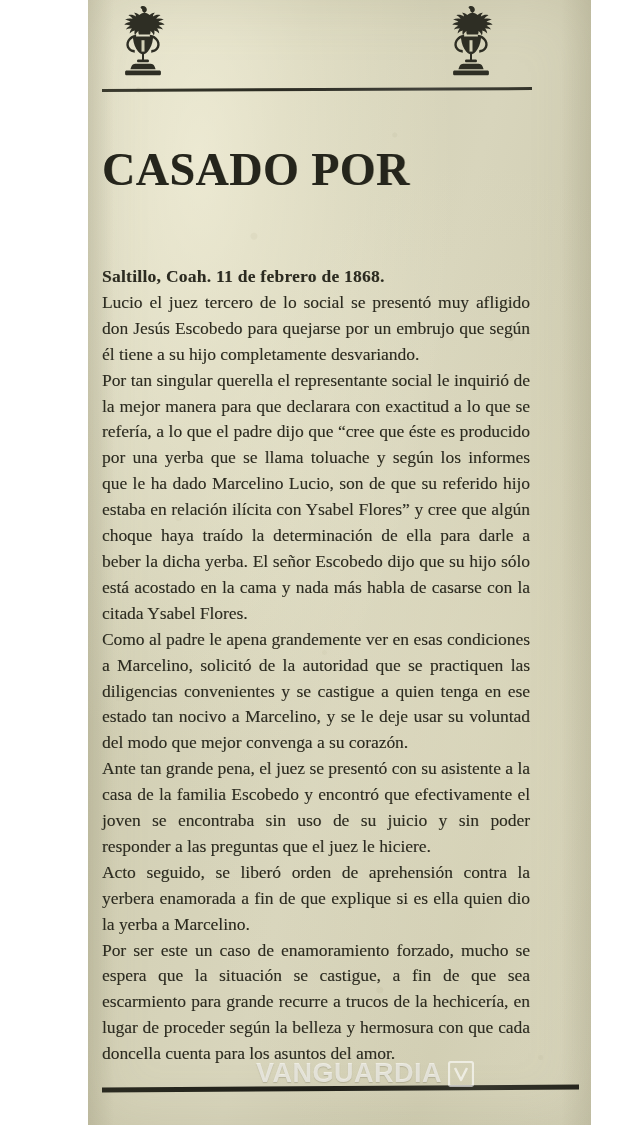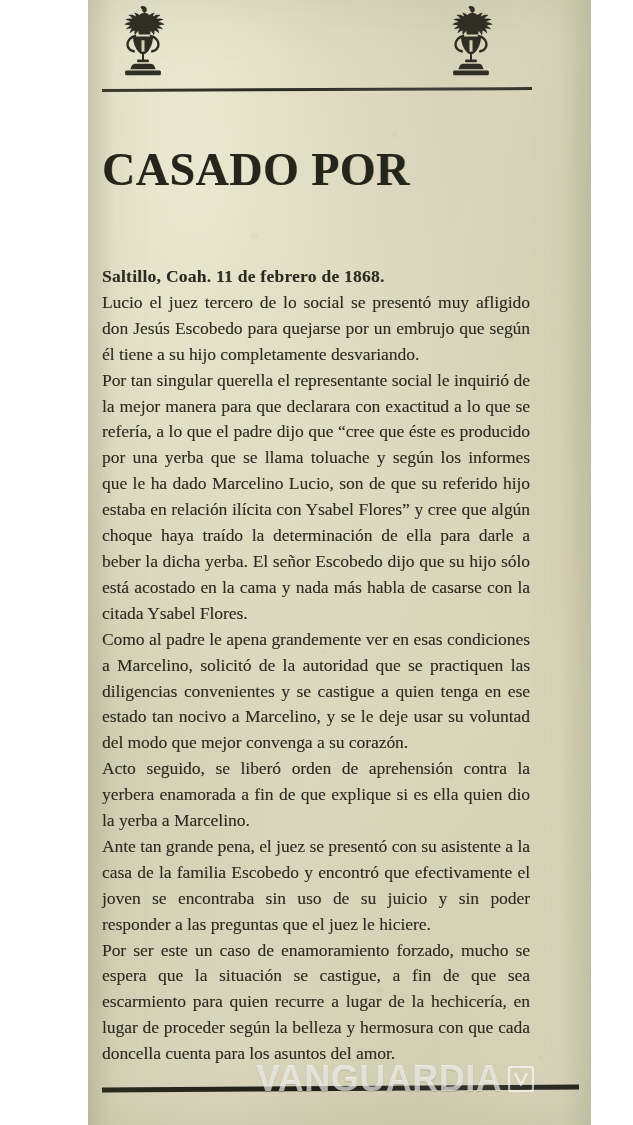--- a/index.html
+++ b/index.html
@@ -138,21 +138,21 @@
     left: 256px;
     top: 1058px;
     display: flex;
     align-items: center;
     gap: 6px;
     pointer-events: none;
   }
   .watermark .wm-text {
     font-family: "Liberation Sans", "DejaVu Sans", sans-serif;
     font-weight: bold;
-    font-size: 36px;
+    font-size: 27px;
     letter-spacing: 0.5px;
     color: rgba(255,255,255,0.62);
     text-shadow: 0 1px 1px rgba(90,88,62,.25);
   }
   .watermark .wm-mark {
     width: 26px;
     height: 26px;
     opacity: .62;
   }
   .watermark .wm-mark svg { display:block; width:100%; height:100%; }
@@ -217,23 +217,23 @@
 
     <h1 class="headline">
       <span class="line">CASADO POR</span>
     </h1>
 
     <div class="column">
       <p class="dateline-para"><span class="dateline">Saltillo, Coah. 11 de febrero de 1868.</span></p>
       <p>Lucio el juez tercero de lo social se presentó muy afligido don Jesús Escobedo para quejarse por un embrujo que según él tiene a su hijo completamente desvariando.</p>
       <p>Por tan singular querella el representante social le inquirió de la mejor manera para que declarara con exactitud a lo que se refería, a lo que el padre dijo que “cree que éste es producido por una yerba que se llama toluache y según los informes que le ha dado Marcelino Lucio, son de que su referido hijo estaba en relación ilícita con Ysabel Flores” y cree que algún choque haya traído la determinación de ella para darle a beber la dicha yerba. El señor Escobedo dijo que su hijo sólo está acostado en la cama y nada más habla de casarse con la citada Ysabel Flores.</p>
       <p>Como al padre le apena grandemente ver en esas condiciones a Marcelino, solicitó de la autoridad que se practiquen las diligencias convenientes y se castigue a quien tenga en ese estado tan nocivo a Marcelino, y se le deje usar su voluntad del modo que mejor convenga a su corazón.</p>
+      <p>Ante tan grande pena, el juez se presentó con su asistente a la casa de la familia Escobedo y encontró que efectivamente el joven se encontraba sin uso de su juicio y sin poder responder a las preguntas que el juez le hiciere.</p>
       <p>Acto seguido, se liberó orden de aprehensión contra la yerbera enamorada a fin de que explique si es ella quien dio la yerba a Marcelino.</p>
-      <p>Ante tan grande pena, el juez se presentó con su asistente a la casa de la familia Escobedo y encontró que efectivamente el joven se encontraba sin uso de su juicio y sin poder responder a las preguntas que el juez le hiciere.</p>
-      <p class="last-para">Por ser este un caso de enamoramiento forzado, mucho se espera que la situación se castigue, a fin de que  sea escarmiento para quien recurre a lugar de la hechicería, en lugar de proceder según la belleza y hermosura con que cada doncella cuenta para los asuntos del amor.</p>
+      <p class="last-para">Por ser este un caso de enamoramiento forzado, mucho se espera que la situación se castigue, a fin de que  sea escarmiento para grande recurre a trucos de la hechicería, en lugar de proceder según la belleza y hermosura con que cada doncella cuenta para los asuntos del amor.</p>
     </div>
 
     <div class="rule-bottom"></div>
 
   </div>
 
   <div class="watermark">
     <span class="wm-text">VANGUARDIA</span>
     <span class="wm-mark">
       <svg viewBox="0 0 26 26" xmlns="http://www.w3.org/2000/svg" aria-hidden="true">

